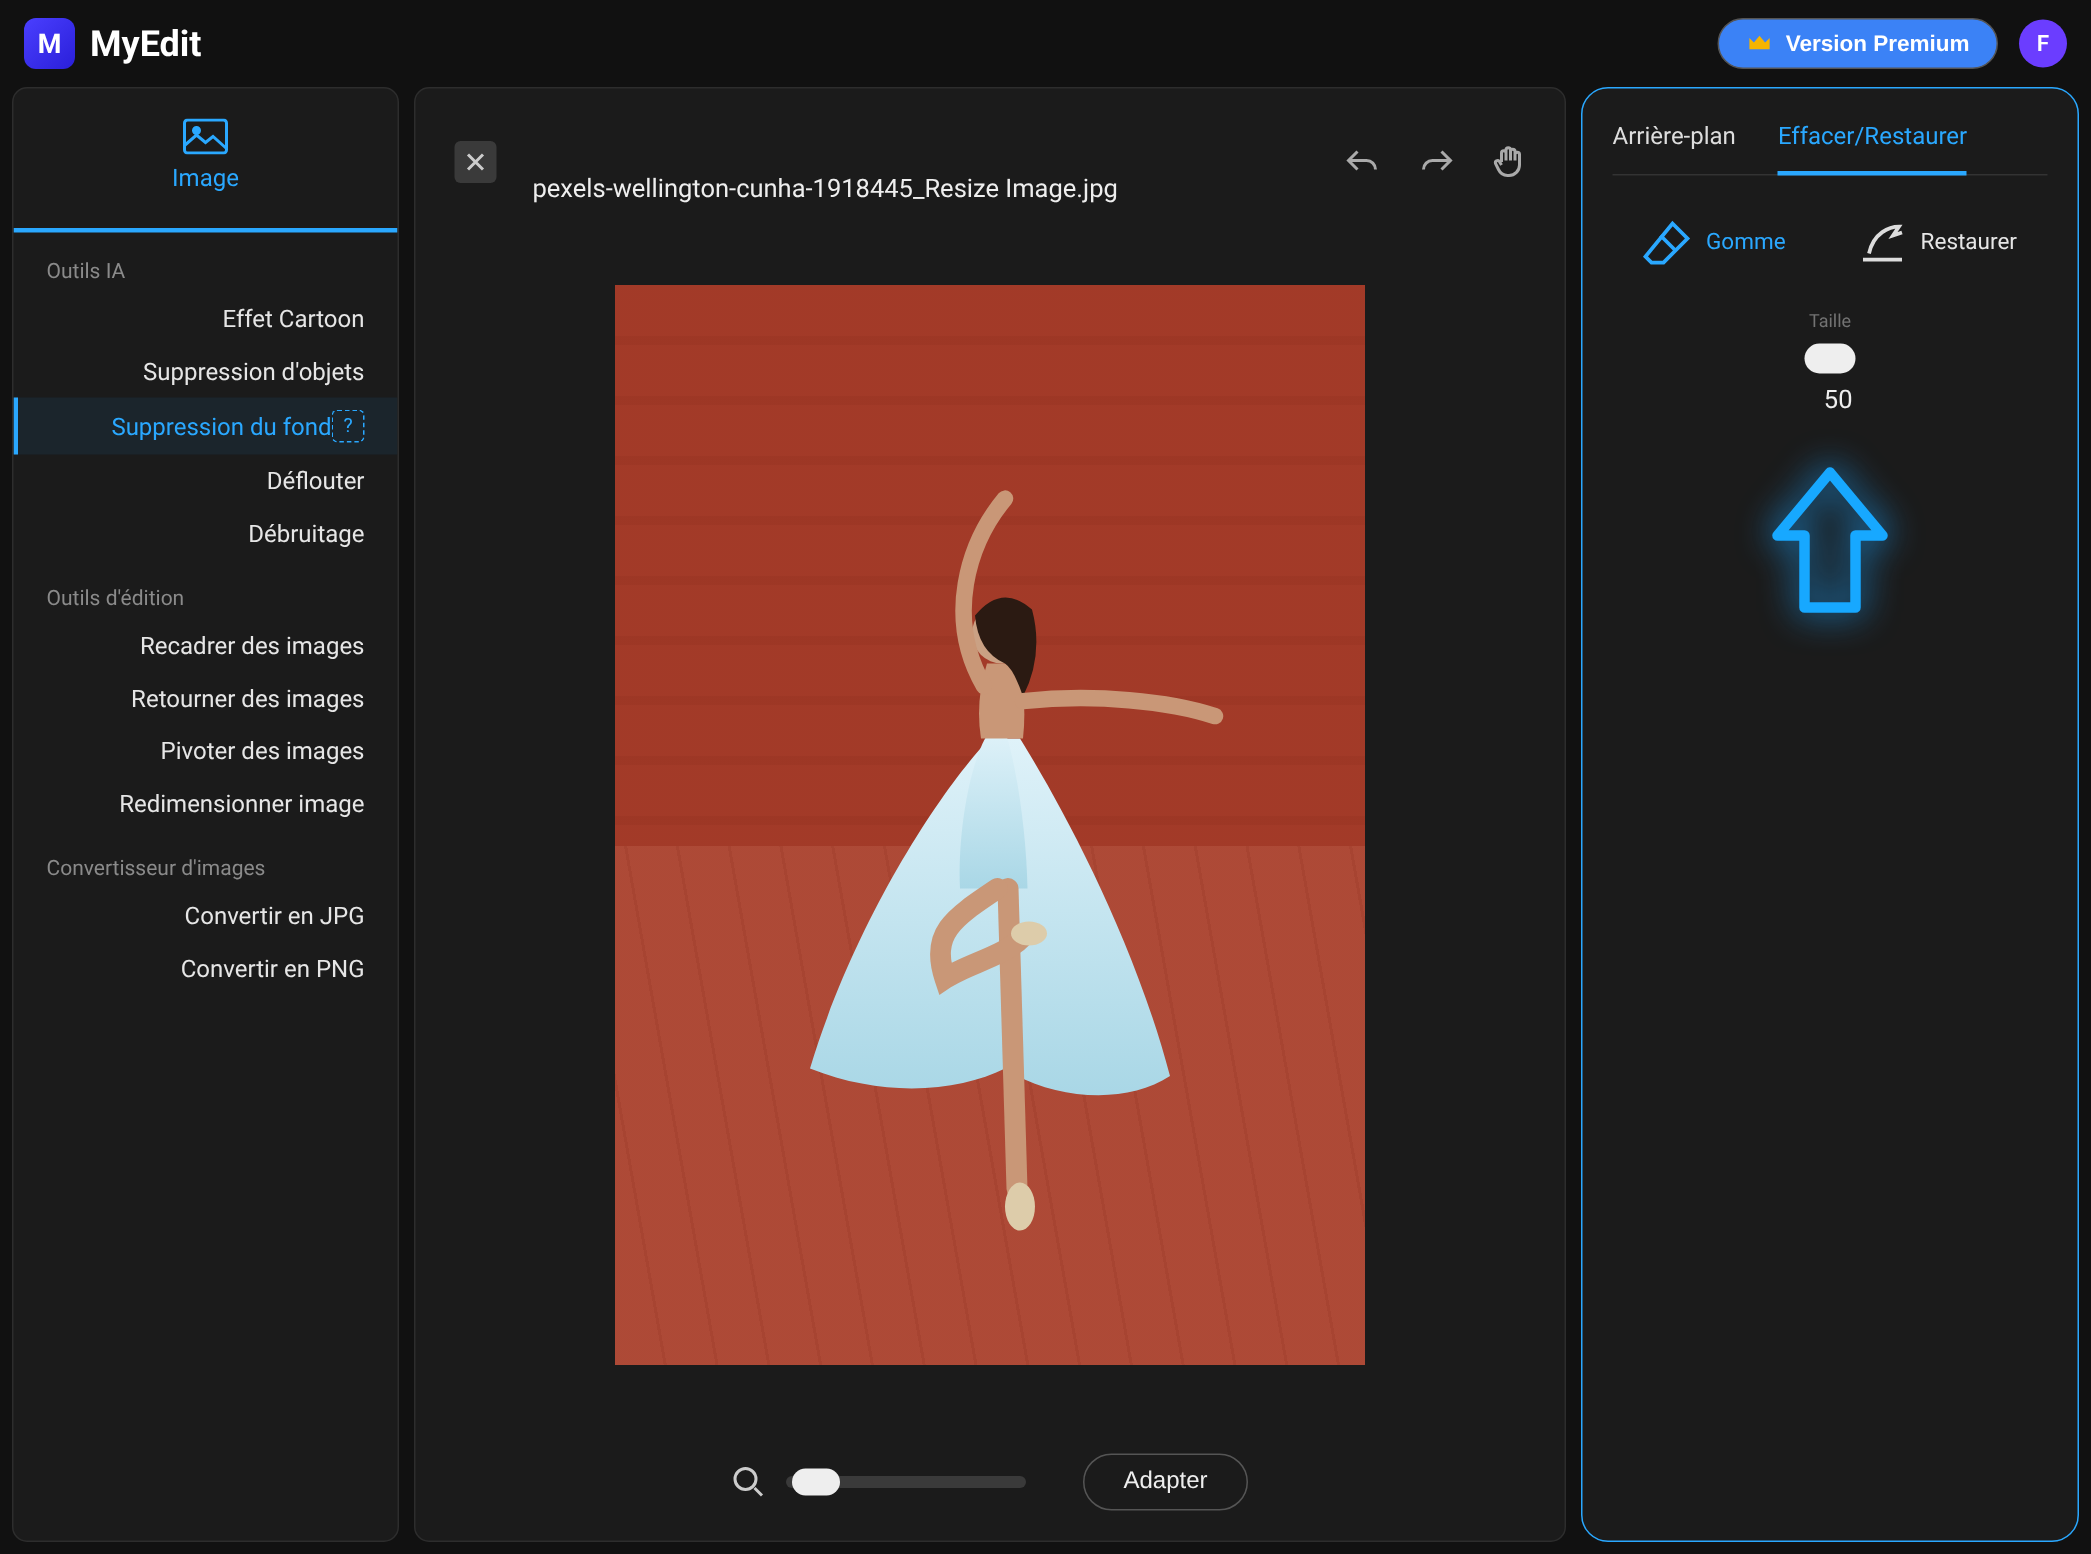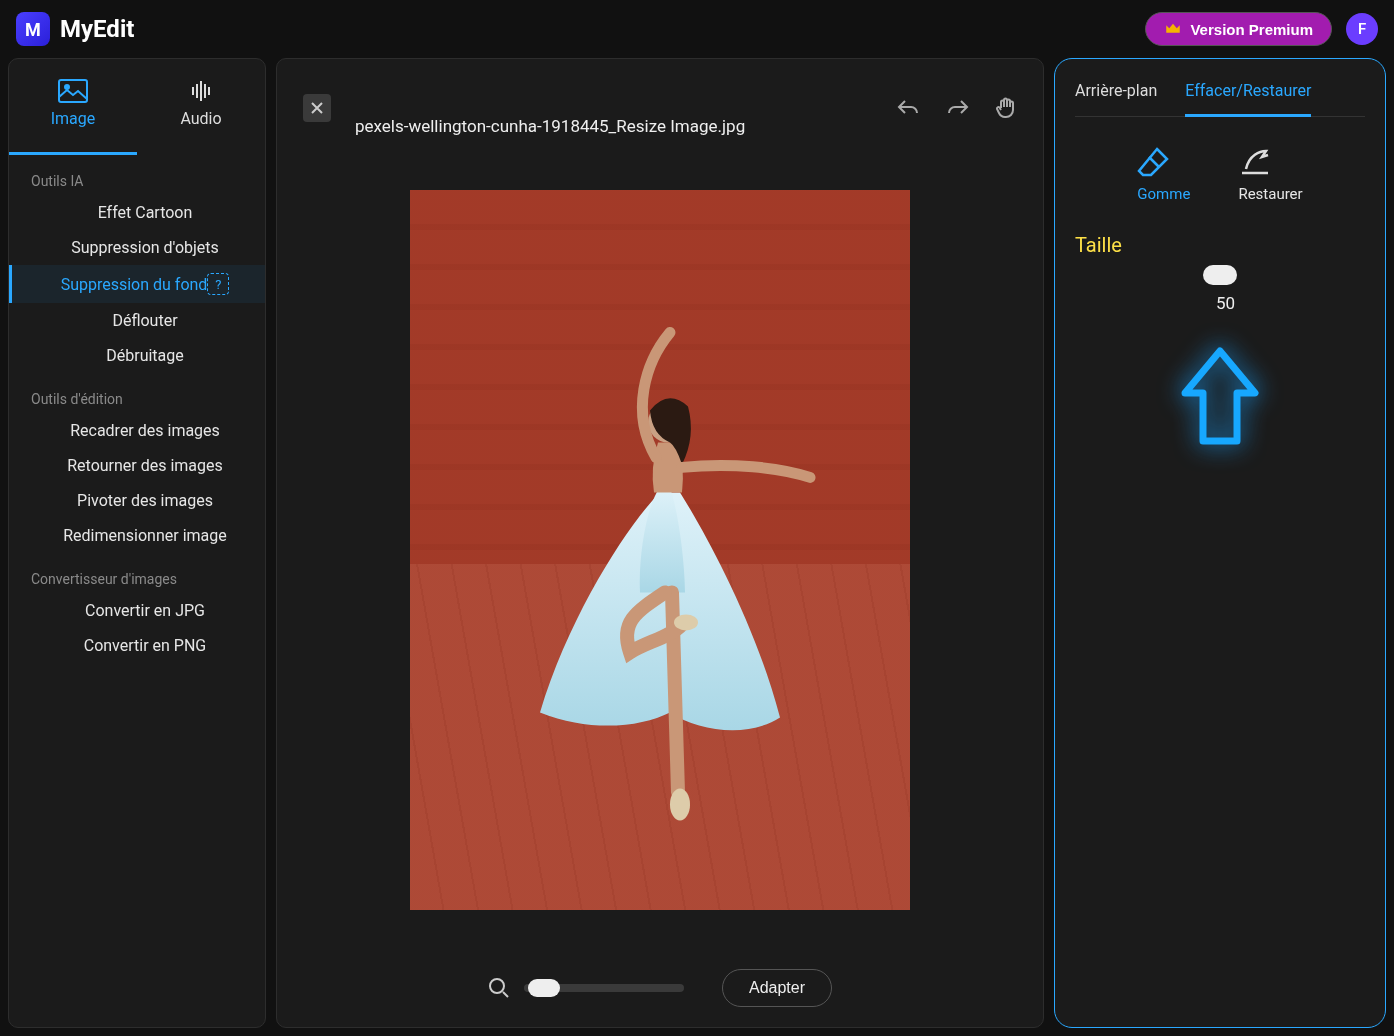--- a/index.html
+++ b/index.html
@@ -21,21 +21,21 @@
   background: linear-gradient(135deg,#4a3fff,#2a1fd9);
   display: flex; align-items: center; justify-content: center;
   color: #fff; font-weight: 700; font-size: 18px;
 }
 .brand-name { font-size: 24px; font-weight: 700; color: #fff; }
 .topbar-right { display: flex; align-items: center; gap: 14px; }
 .premium-btn {
   display: flex; align-items: center; gap: 8px;
   padding: 7px 18px;
   border: 1px solid #555; border-radius: 999px;
-  background: #a21caf; color: #fff; font-weight: 600; font-size: 15px;
+  background: #3b82f6; color: #fff; font-weight: 600; font-size: 15px;
   cursor: pointer;
 }
 .avatar {
   width: 32px; height: 32px; border-radius: 50%;
   background: #6b3dff; color: #fff;
   display: flex; align-items: center; justify-content: center;
   font-weight: 600; font-size: 15px;
 }
 .workspace {
   display: flex;
@@ -62,21 +62,21 @@
 .side-tab.active { color: #2aa8ff; border-bottom-color: #2aa8ff; }
 .sec-head {
   color: #8a8a8a; font-size: 14px;
   padding: 18px 22px 6px 22px;
 }
 .nav-item {
   position: relative;
   padding: 8px 22px 8px 38px;
   font-size: 16px; color: #e6e6e6;
   cursor: pointer;
-  display: flex; align-items: center; justify-content: center;
+  display: flex; align-items: center; justify-content: flex-end;
 }
 .nav-item.active {
   color: #2aa8ff;
   background: rgba(42,168,255,0.08);
 }
 .nav-item.active::before {
   content: ""; position: absolute; left: 0; top: 0; bottom: 0; width: 3px;
   background: #2aa8ff;
 }
 .help-icon {
@@ -154,24 +154,24 @@
   padding: 16px 20px;
 }
 .rp-tabs { display: flex; gap: 28px; border-bottom: 1px solid #333; }
 .rp-tab {
   padding: 6px 0 14px 0;
   font-size: 16px; color: #ddd; cursor: pointer;
   border-bottom: 3px solid transparent; margin-bottom: -1px;
 }
 .rp-tab.active { color: #2aa8ff; border-bottom-color: #2aa8ff; }
 .tool-choice { display: flex; gap: 48px; justify-content: center; padding: 28px 0 20px 0; }
-.tool-col { display: flex; flex-direction: column; align-items: flex-start; gap: 8px; cursor: pointer; font-size: 15px; }
+.tool-col { display: flex; flex-direction: row; align-items: center; gap: 8px; cursor: pointer; font-size: 15px; }
 .tool-col.active { color: #2aa8ff; }
 .slider-row { padding-top: 10px; }
-.slider-label { font-size: 20px; color: #fde047; }
+.slider-label { font-size: 12px; color: #737373; text-align: center; }
 .slider-wrap { display: flex; align-items: center; gap: 18px; padding-top: 18px; flex-direction: column; }
 .slider-track {
   flex: 1; height: 8px; border-radius: 4px;
   background: linear-gradient(to right,#2aa8ff 0 50%,#3a3a3a 50% 100%);
   position: relative;
 }
 .slider-thumb {
   position: absolute; left: 50%; top: 50%;
   transform: translate(-50%,-50%);
   width: 34px; height: 20px; border-radius: 10px; background: #eee;
@@ -205,26 +205,20 @@
 
   <div class="sidebar">
     <div class="side-tabs">
       <div class="side-tab active">
         <svg width="30" height="24" viewBox="0 0 30 24" fill="none" stroke="#2aa8ff" stroke-width="2">
             <rect x="1" y="1" width="28" height="22" rx="2"></rect>
             <circle cx="9" cy="8" r="2" fill="#2aa8ff"></circle>
             <path d="M1 18l8-7 6 5 5-4 9 8"></path>
           </svg>
         <span>Image</span>
-      </div>
-      <div class="side-tab">
-        <svg width="30" height="24" viewBox="0 0 30 24" fill="none" stroke="#ddd" stroke-width="2">
-            <path d="M3 12v0M7 8v8M11 5v14M15 2v20M19 5v14M23 8v8M27 12v0"></path>
-          </svg>
-        <span>Audio</span>
       </div>
     </div>
 
     <div class="sec-head">Outils IA</div>
     <div class="nav-item">
         <span>Effet Cartoon</span>
       </div>
     <div class="nav-item">
         <span>Suppression d'objets</span>
       </div>

